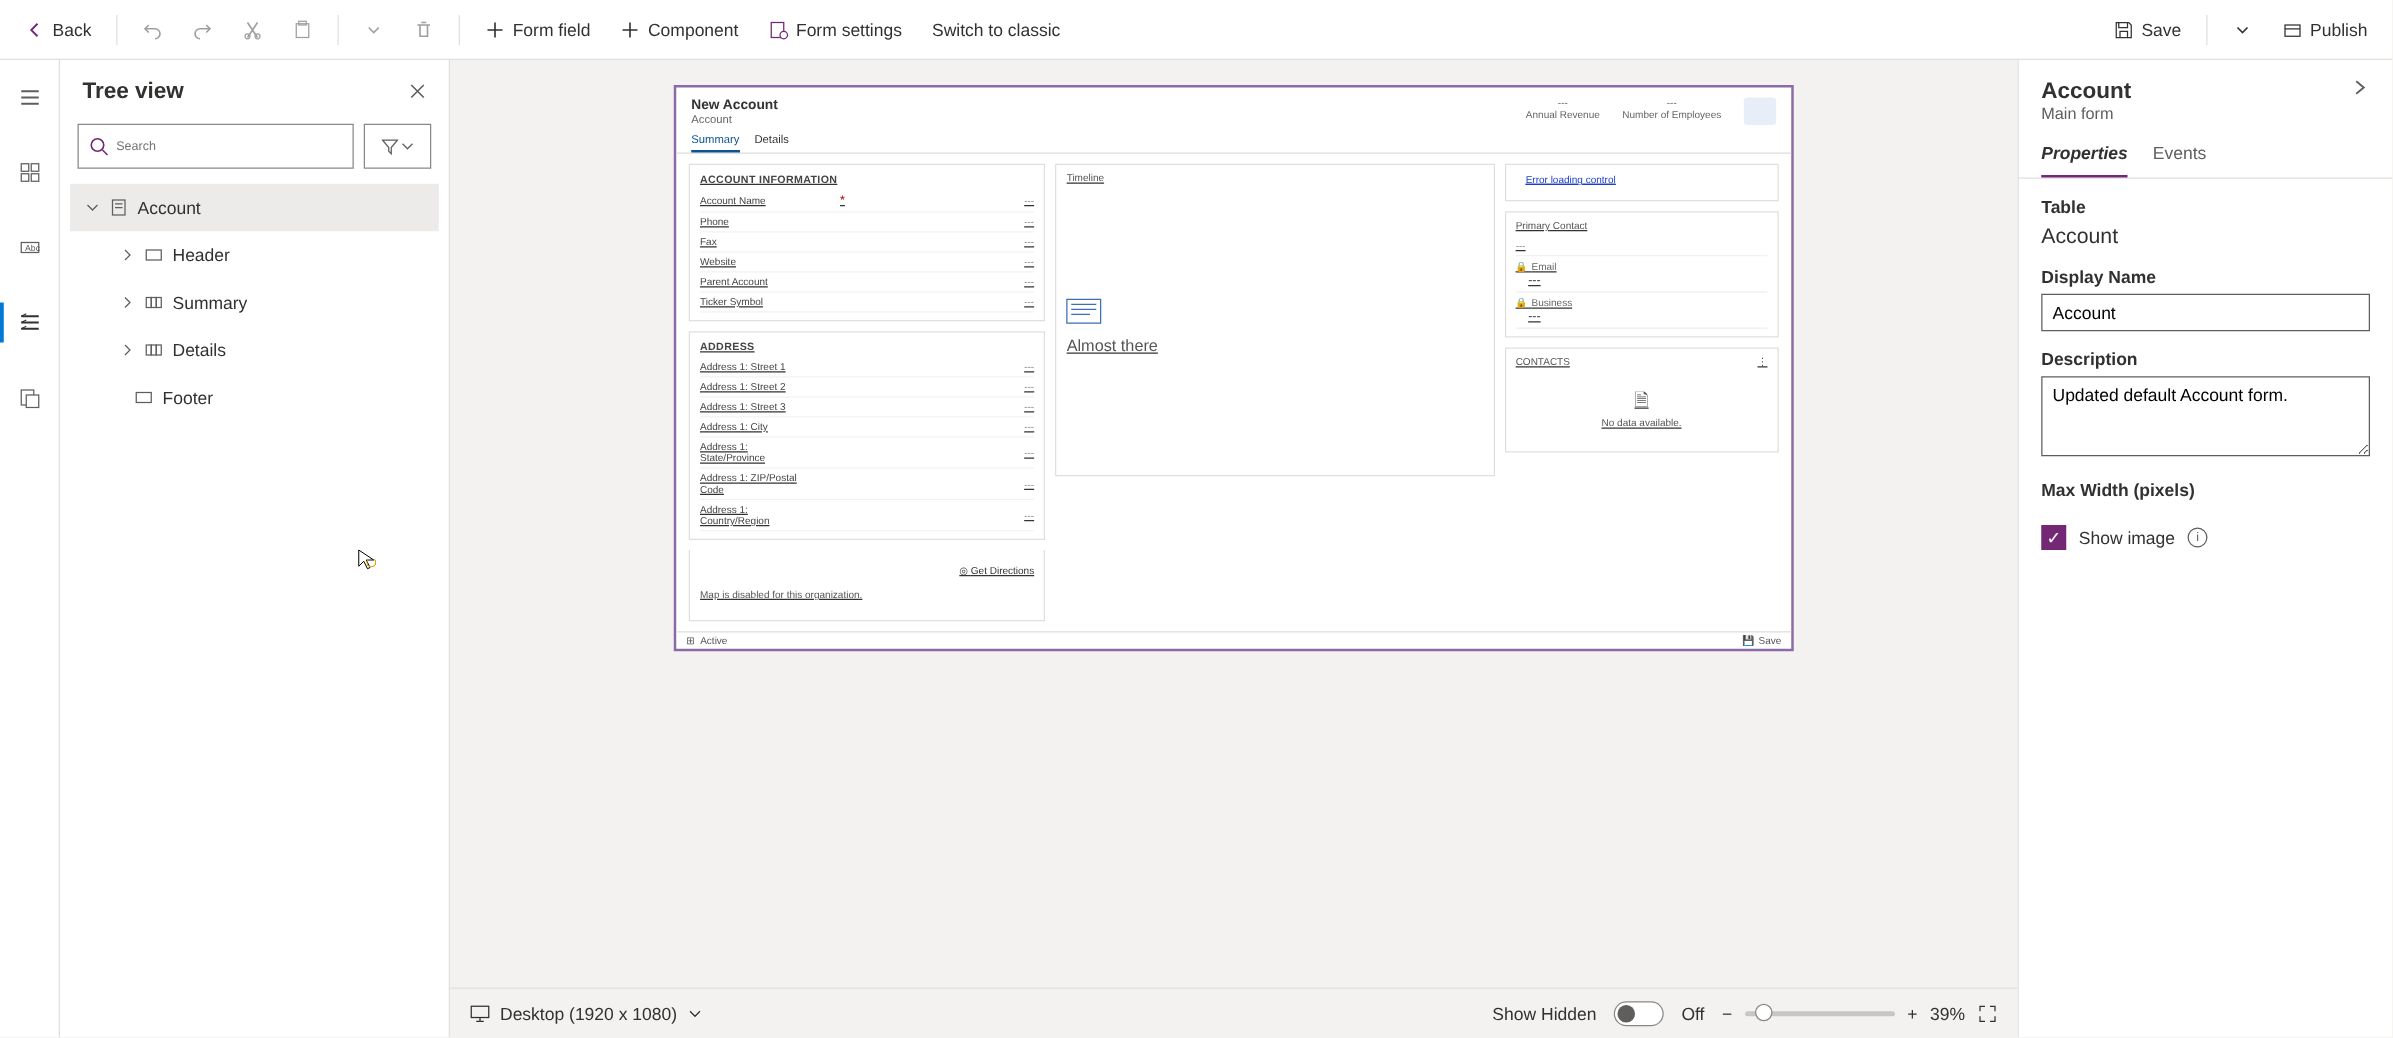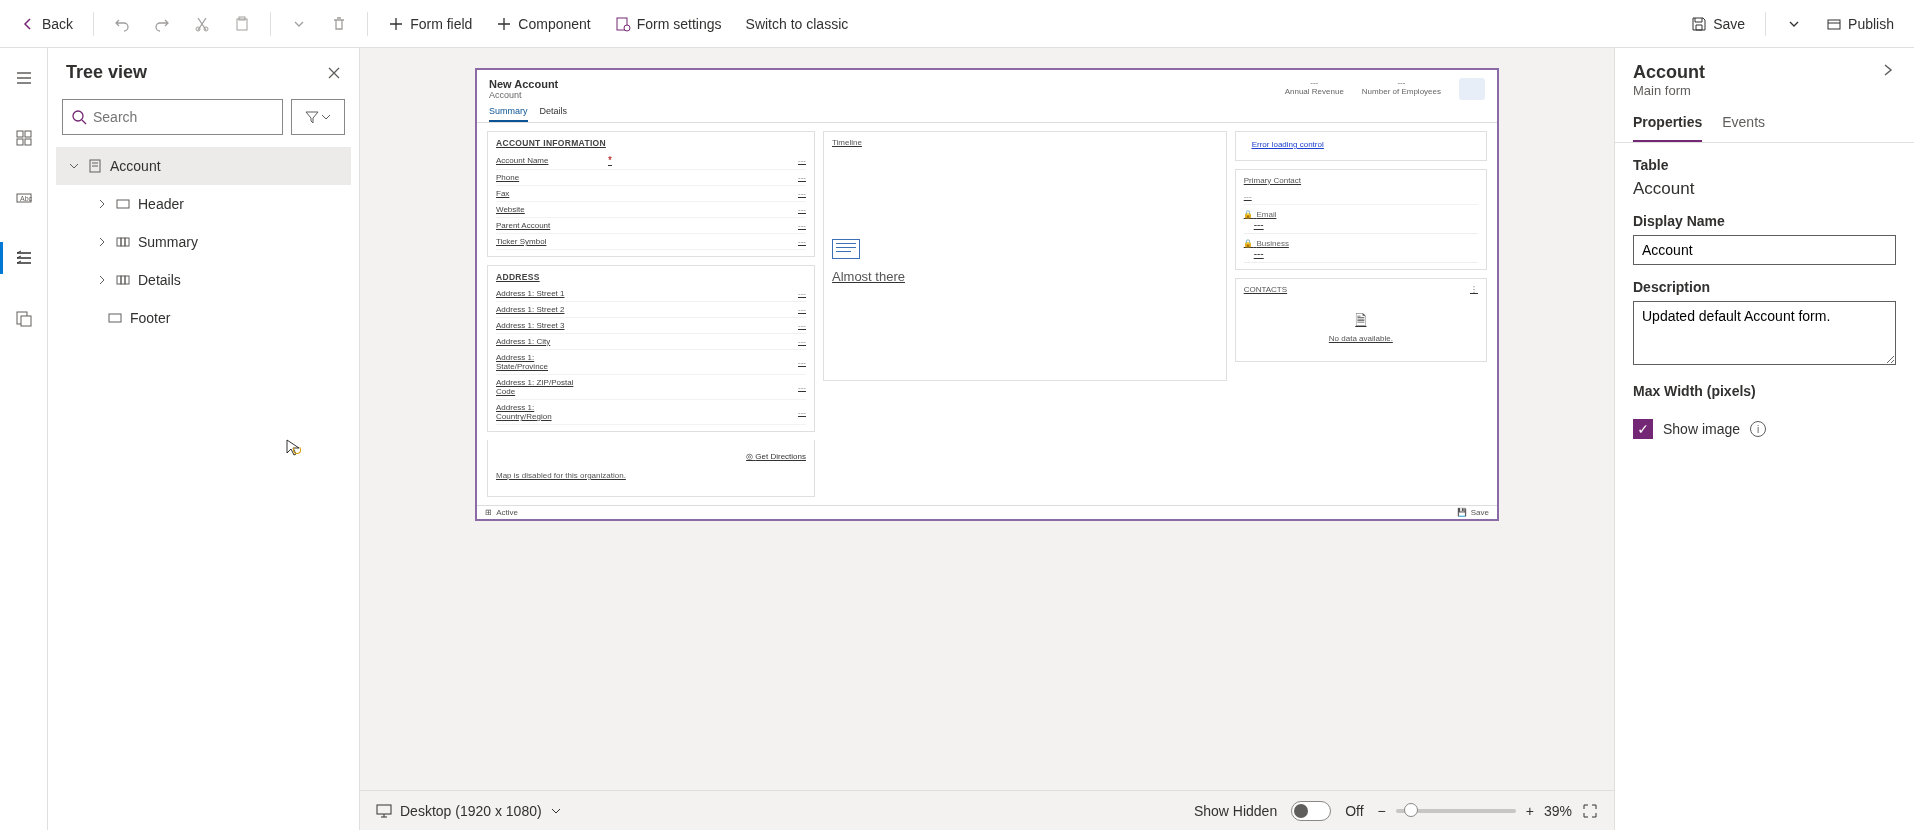--- a/index.html
+++ b/index.html
@@ -19,31 +19,31 @@
 .rail { width: 48px; background: #fff; border-right: 1px solid #e1dfdd; display: flex; flex-direction: column; align-items: center; padding-top: 10px; gap: 20px; }
 .rail-item { width: 48px; height: 40px; display: flex; align-items: center; justify-content: center; color: #605e5c; cursor: pointer; position: relative; }
 .rail-item.active::before { content: ''; position: absolute; left: 0; top: 4px; bottom: 4px; width: 3px; background: #0078d4; }
 
 
 .treepanel { width: 312px; background: #fff; border-right: 1px solid #e1dfdd; display: flex; flex-direction: column; }
 .treehead { display: flex; align-items: center; justify-content: space-between; padding: 14px 18px 8px; }
 .treehead h2 { font-size: 18px; font-weight: 600; }
 .searchrow { display: flex; align-items: center; padding: 8px 14px 12px; gap: 8px; }
 .searchbox { flex: 1; display: flex; align-items: center; border: 1px solid #8a8886; padding: 4px 8px; height: 36px; }
-.searchbox input { border: none; outline: none; font-size: 14px; width: 100%; color: #4d7c0f; }
+.searchbox input { border: none; outline: none; font-size: 10px; width: 100%; color: #4d7c0f; }
 .filterbtn { width: 54px; height: 36px; border: 1px solid #8a8886; background: #fff; display: flex; align-items: center; justify-content: center; gap: 2px; cursor: pointer; }
 .tree { flex: 1; padding: 0 8px; }
 .tree-item { display: flex; align-items: center; gap: 8px; height: 38px; padding-left: 12px; font-size: 14px; cursor: pointer; }
 .tree-item.sel { background: #edebe9; }
 .chev { width: 12px; height: 12px; display: inline-flex; }
 
 
 .canvaswrap { flex: 1; display: flex; flex-direction: column; position: relative; }
 .canvas { flex: 1; padding: 20px; overflow: auto; }
-.form-surface { width: 1024px; margin: 0 auto; background: #fff; border: 2px solid #8b6aa6; font-size: 10px; color: #333; position: relative; }
+.form-surface { width: 896px; margin: 0 auto; background: #fff; border: 2px solid #8b6aa6; font-size: 10px; color: #333; position: relative; }
 .form-head { display: flex; justify-content: space-between; padding: 8px 12px 2px; }
 .form-title { font-size: 11px; font-weight: 600; }
 .form-sub { font-size: 9px; color: #666; }
 .kpi { display: flex; gap: 18px; font-size: 8px; color: #666; text-align: center; }
 .kpi div span:first-child { display:block; }
 .form-tabs { padding: 4px 12px 0; border-bottom: 1px solid #ddd; display: flex; gap: 12px; font-size: 9px; }
 .form-tab { padding-bottom: 4px; cursor: pointer; }
 .form-tab.active { color: #0b5394; border-bottom: 2px solid #0b5394; }
 .form-body { display: flex; gap: 8px; padding: 8px 10px; }
 .col { display: flex; flex-direction: column; gap: 8px; }
@@ -79,21 +79,21 @@
 .zthumb { width:14px; height:14px; background:#fff; border:1px solid #8a8886; border-radius:50%; position:absolute; top:-6px; left:8px; }
 
 
 .props { width: 300px; background: #fff; border-left: 1px solid #e1dfdd; display:flex; flex-direction:column; }
 .props-head { padding: 14px 18px 6px; display:flex; align-items:flex-start; }
 .props-head .titles h2 { font-size:18px; font-weight:600; }
 .props-head .titles .stype { font-size:13px; color:#605e5c; }
 .props-head .chevr { margin-left:auto; color:#605e5c; cursor:pointer; }
 .props-tabs { display:flex; gap:20px; padding: 10px 18px 0; border-bottom:1px solid #e1dfdd; font-size:14px; }
 .props-tab { padding-bottom:10px; cursor:pointer; color:#605e5c; }
-.props-tab.active { color:#323130; font-weight:600; border-bottom:2px solid #742774; }
+.props-tab.active { color:#323130; font-weight:600; border-bottom:2px solid #742774;font-style:italic; }
 .props-body { padding: 14px 18px; display:flex; flex-direction:column; gap:14px; overflow:auto;justify-content:center; }
 .props-body label { font-size:14px; font-weight:600; display:block; margin-bottom:6px; }
 .static-val { font-size:17px; }
 .props-body input[type=text], .props-body textarea { width:100%; border:1px solid #605e5c; padding:6px 8px; font-size:14px; font-family:inherit; }
 .props-body textarea { height:64px; resize:both; }
 .chkrow { display:flex; align-items:center; gap:10px; font-size:14px; }
 .chkbox { width:20px; height:20px; background:#742774; display:flex; align-items:center; justify-content:center; color:#fff; cursor:pointer; }
 .info { width:16px;height:16px;border:1px solid #605e5c;border-radius:50%;display:inline-flex;align-items:center;justify-content:center;font-size:10px;color:#605e5c; }
 
 

